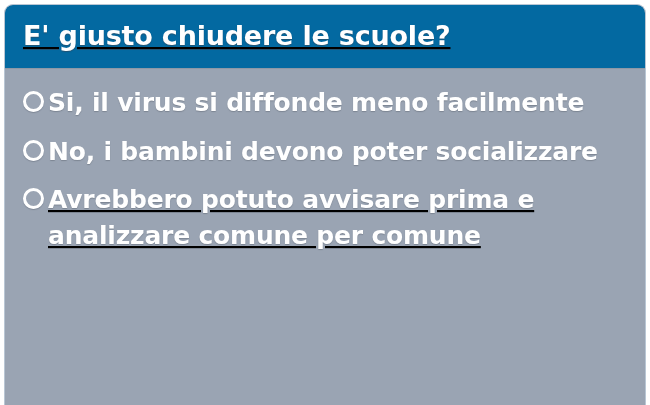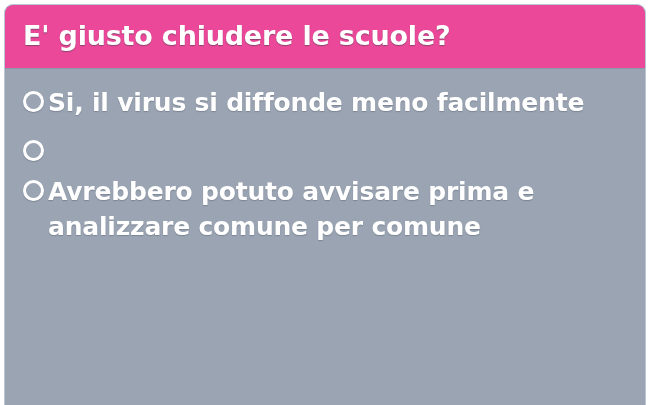--- a/index.html
+++ b/index.html
@@ -30,27 +30,28 @@
     border-top-right-radius: 9px;
     background: #9aa4b3;
     overflow: hidden;
   }
 
   
   .poll-header {
     position: relative;
     height: 64px;
     box-sizing: border-box;
-    background: #ec4899;
+    background: #0369a1;
     border-top-left-radius: 8px;
     border-top-right-radius: 8px;
     border-bottom: 1px solid #8d98a6;
     padding: 11px 18px;
     display: flex;
     align-items: center;
+    text-decoration: underline;
   }
   .poll-question {
     color: #ffffff;
     font-size: 27px;
     font-weight: bold;
     letter-spacing: -0.2px;
     line-height: 1.05;
     white-space: nowrap;
     text-shadow: 0 1px 1px rgba(60,66,76,0.55);
   }
@@ -58,21 +59,21 @@
   
   .poll-options {
     padding: 16px 10px 0 18px;
   }
   .poll-option {
     display: flex;
     align-items: flex-start;
     margin-bottom: 13px;
     cursor: pointer;
   }
-  .poll-option:last-child { margin-bottom: 12px; }
+  .poll-option:last-child { margin-bottom: 12px; text-decoration: underline; }
 
   .radio-mark {
     flex: 0 0 auto;
     width: 21px;
     height: 21px;
     margin-top: 6px;
     margin-right: 2px;
     border-radius: 50%;
     border: 3px solid #ffffff;
     box-sizing: border-box;
@@ -100,20 +101,21 @@
 
   <div class="poll-options">
 
     <label class="poll-option">
       <span class="radio-mark"></span>
       <span class="option-label">Si, il virus si diffonde meno facilmente</span>
     </label>
 
     <label class="poll-option">
       <span class="radio-mark"></span>
+      <span class="option-label">No, i bambini devono poter socializzare</span>
     </label>
 
 
     <label class="poll-option">
       <span class="radio-mark"></span>
       <span class="option-label">Avrebbero potuto avvisare prima e analizzare comune per comune</span>
     </label>
 
   </div>
 </div>

